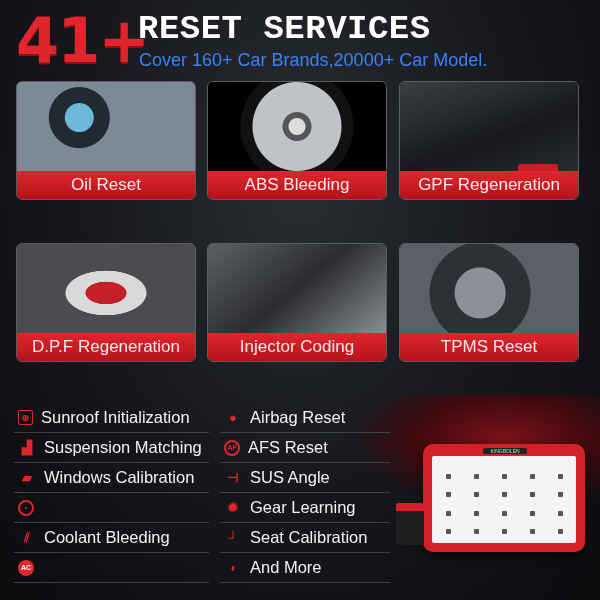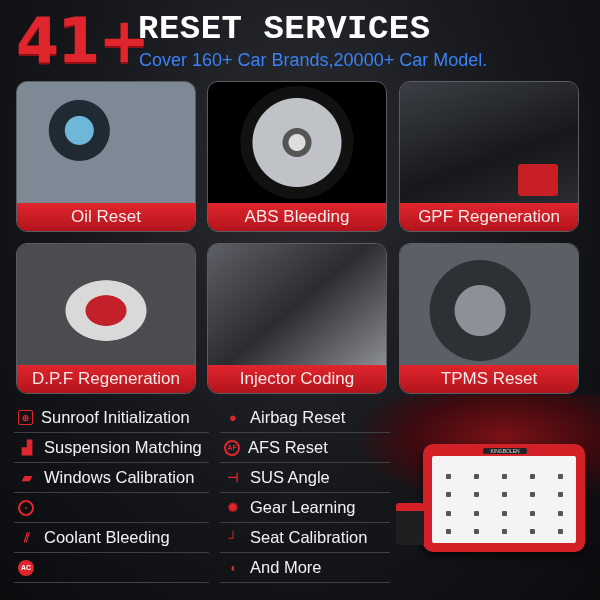--- a/index.html
+++ b/index.html
@@ -16,21 +16,21 @@
     text-shadow: 0 2px 0 #8e1016;
   }
   .title {
     position:absolute; left:138px; top:10px; font-size:34px; font-weight:bold;
     line-height:38px; letter-spacing:0.5px; font-family:Liberation Mono, monospace;
   }
   .subtitle {
     position:absolute; left:139px; top:50px; font-size:18px; line-height:20px; color:#3b82f6;
   }
   .tile {
-    position:absolute; width:180px; height:151px; border-radius:11px; overflow:hidden;
+    position:absolute; width:180px; height:119px; border-radius:6px; overflow:hidden;
     border:1px solid #5a5d63; box-sizing:border-box;
   }
   .tile .img { position:absolute; left:0; top:0; right:0; bottom:28px; }
   .tile .lbl {
     position:absolute; left:0; right:0; bottom:0; height:28px;
     background: linear-gradient(#e0252d, #b3141c);
     text-align:center; font-size:17px; line-height:28px; color:#fbe9e9;
   }
   .img-oil { background: radial-gradient(circle at 35% 40%, #6fb7d8 0 14px, #1f2a33 15px 30px, #7d8a96 31px), linear-gradient(135deg,#9aa7b3,#3d4650); }
   .img-abs { background: radial-gradient(circle at 50% 50%, #ddd 0 8px, #555 9px 14px, #bfc3c8 15px 44px, #111 45px 56px, #000 57px); }

